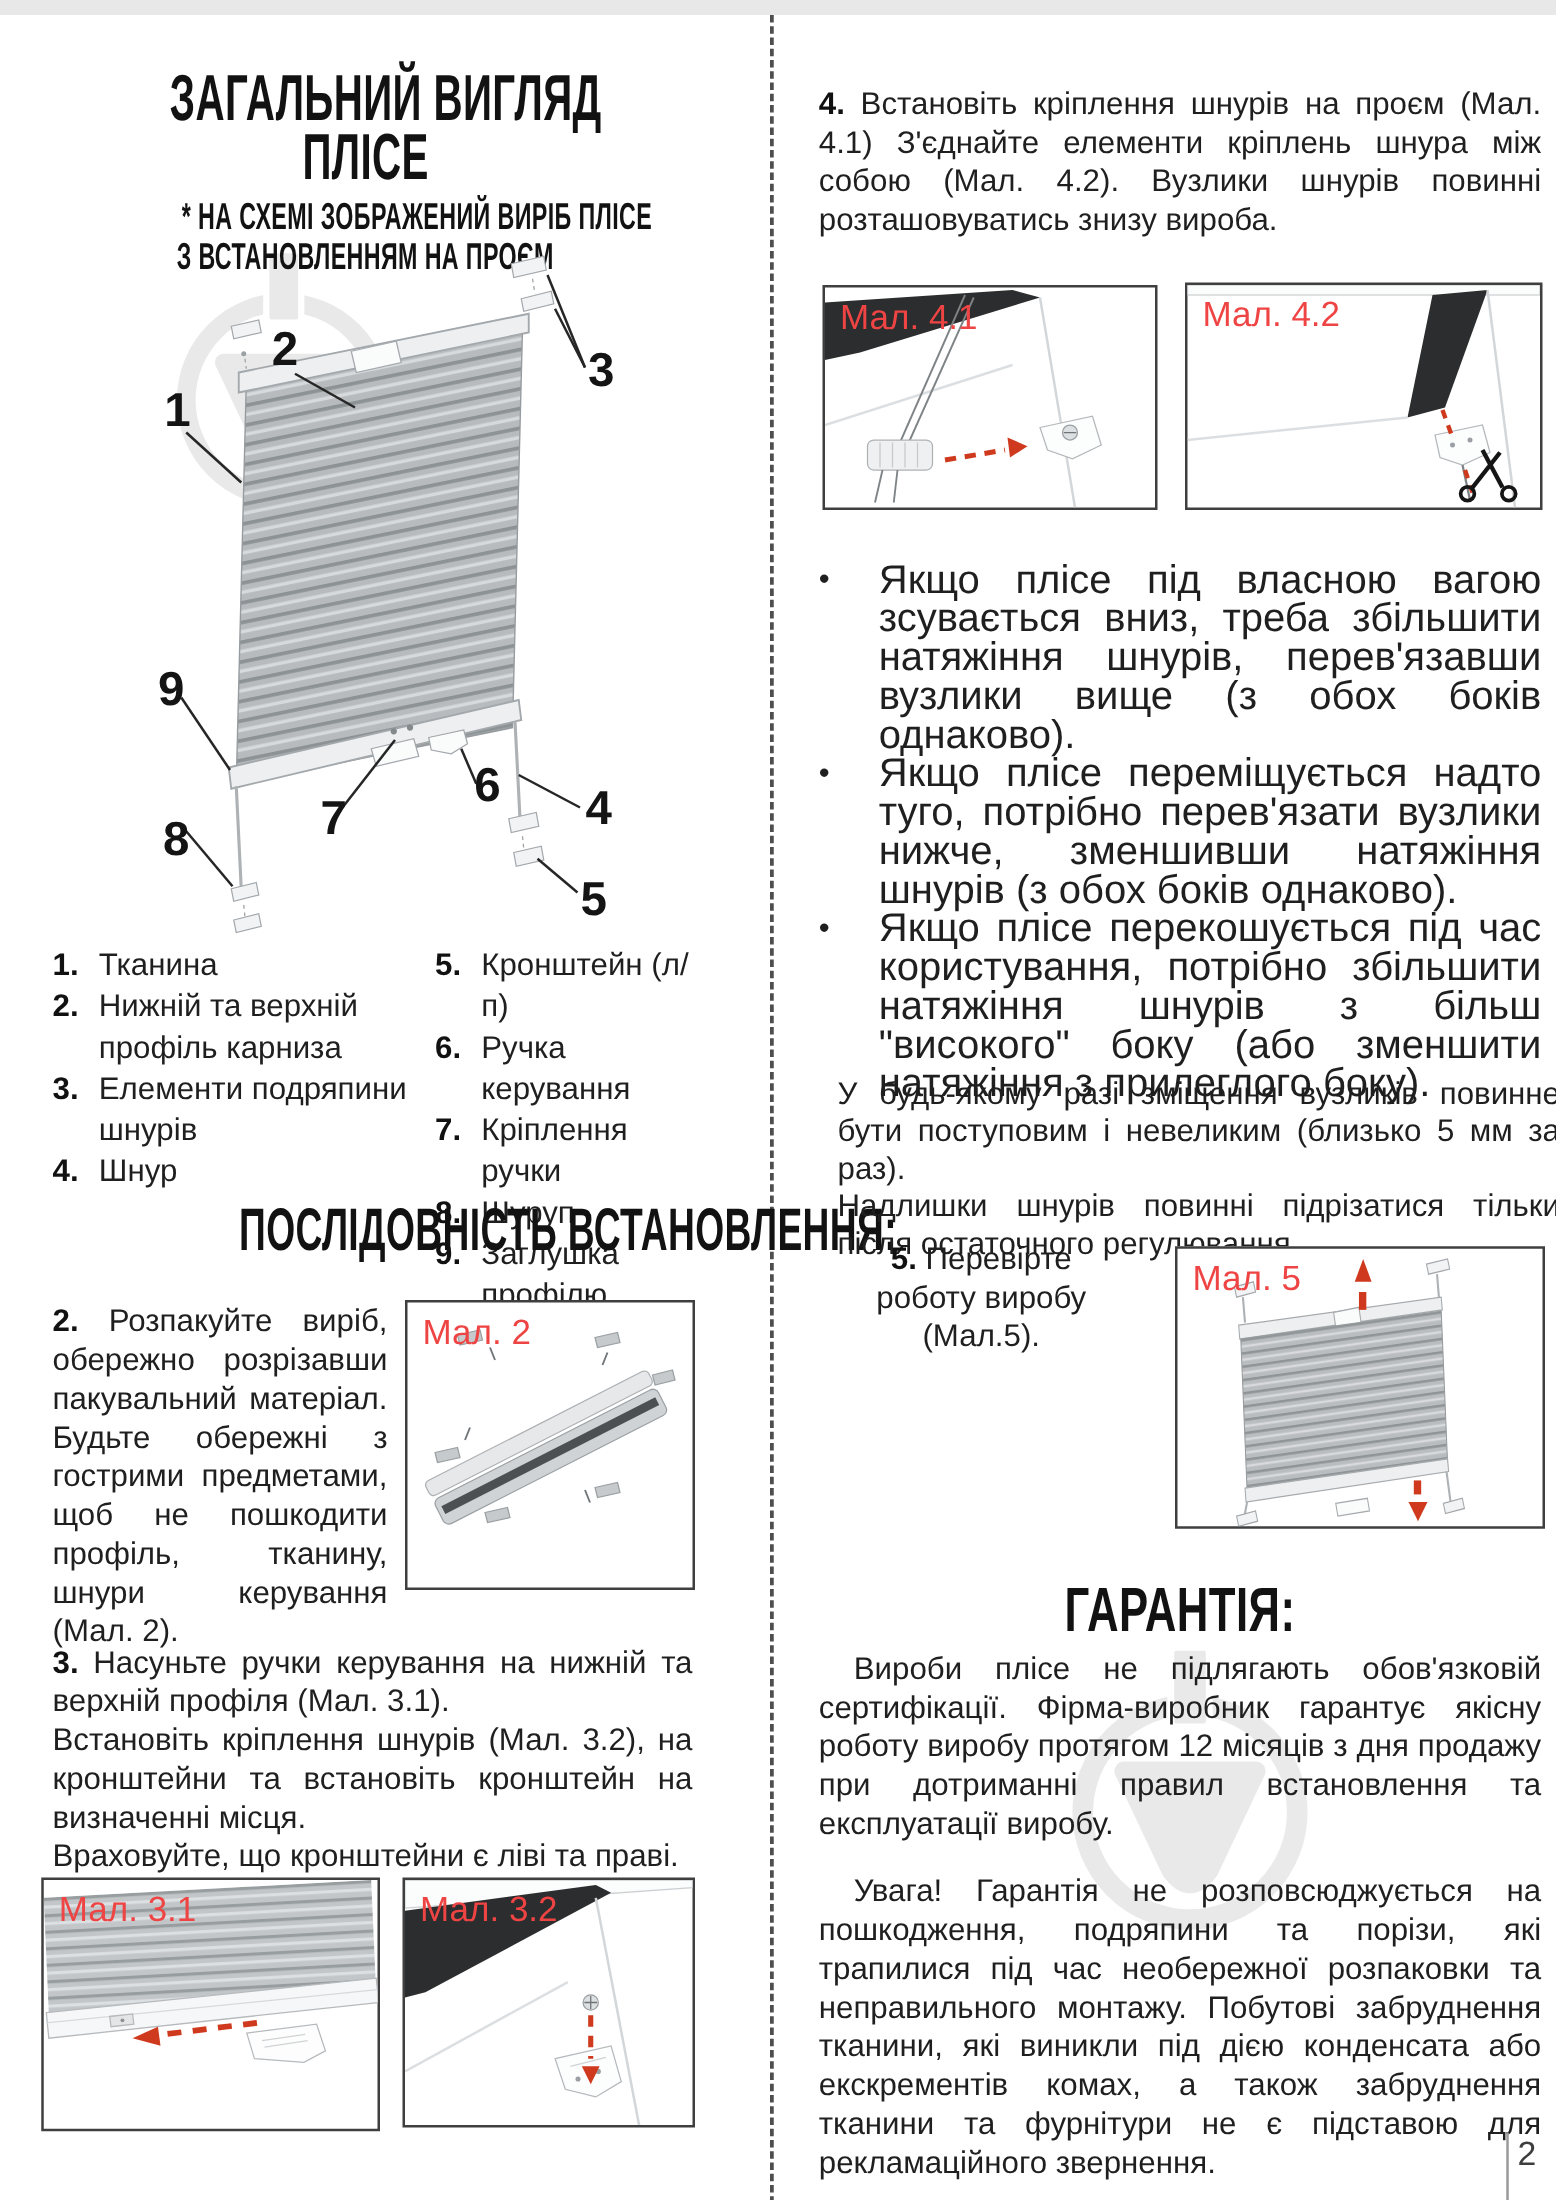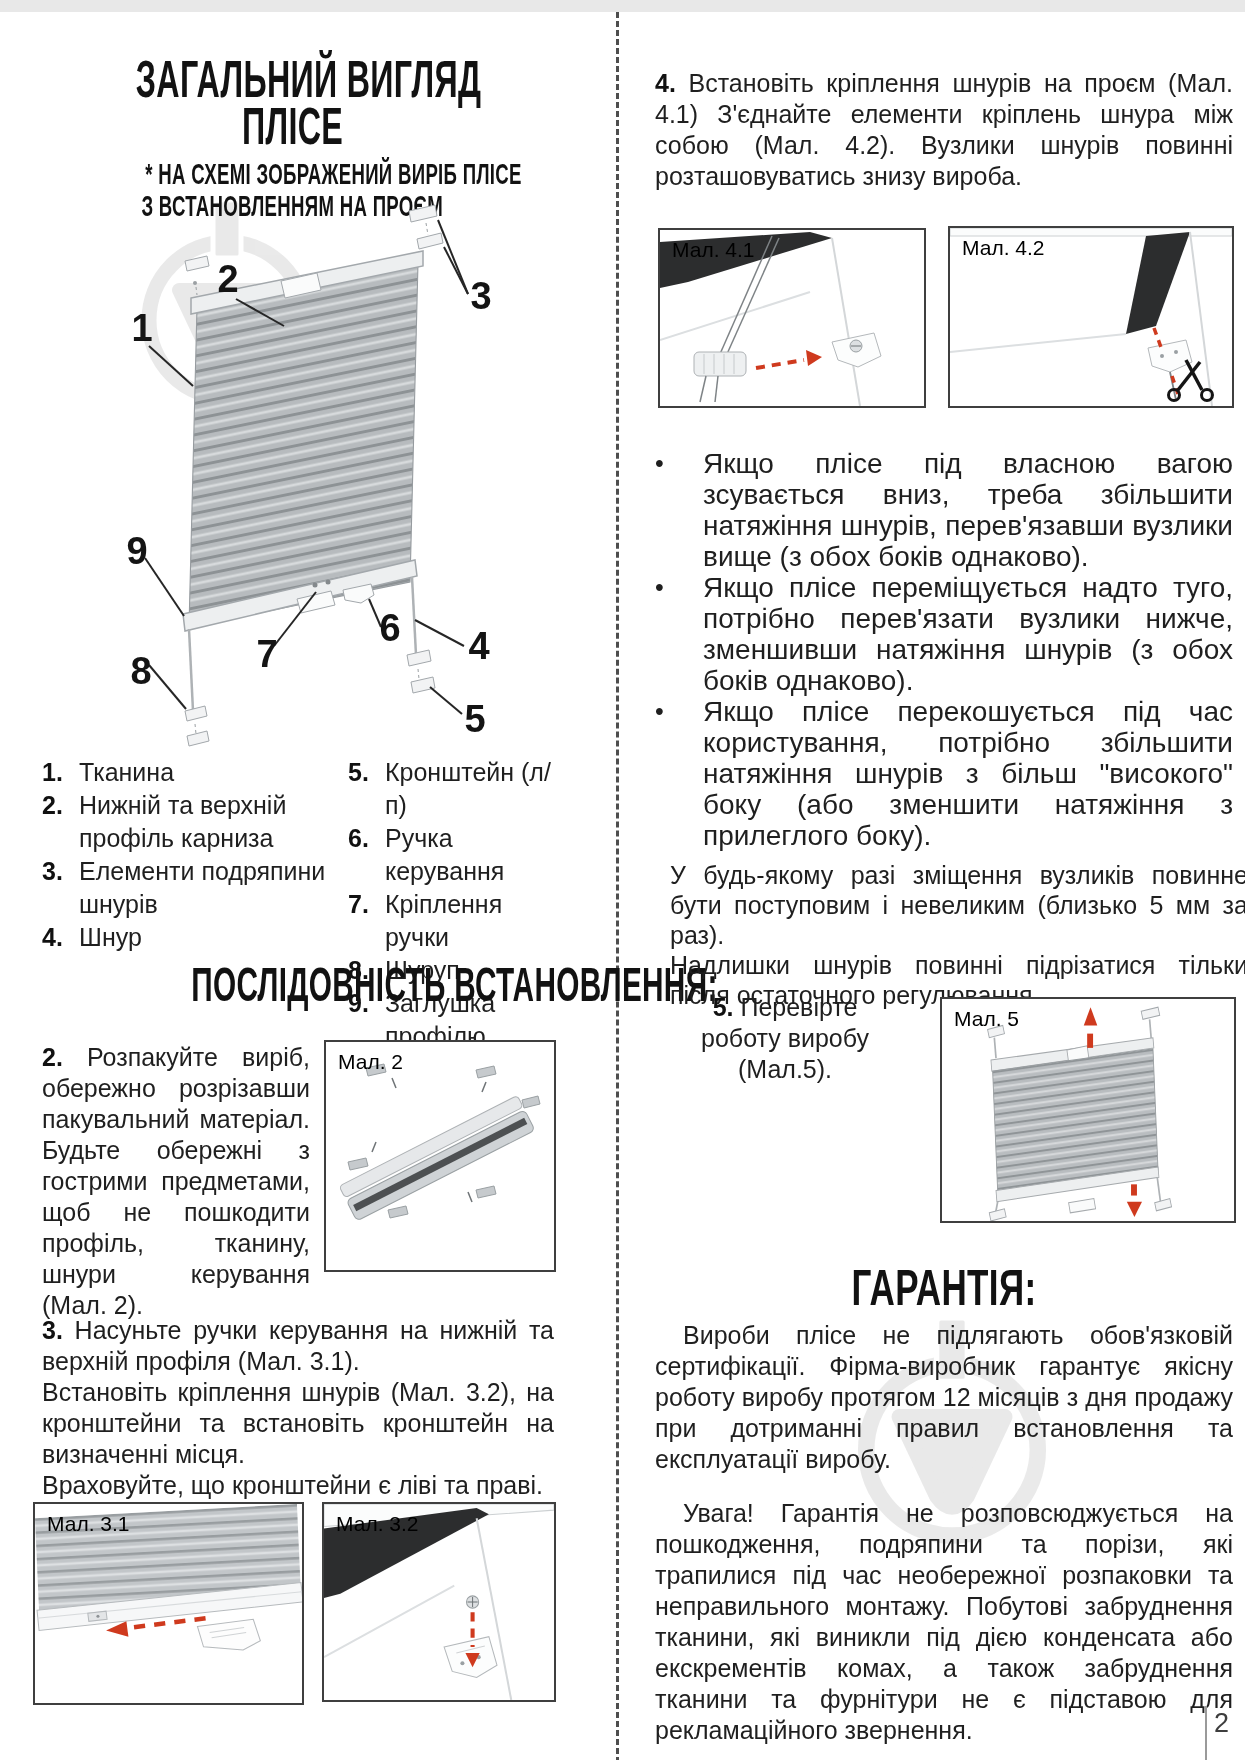--- a/index.html
+++ b/index.html
@@ -20,25 +20,25 @@
   
   .body-txt{font-size:25px;line-height:31px;text-align:justify;z-index:1;}
   .body-txt b{font-weight:bold;color:#111;}
   .leg{z-index:1;}
   .leg-col{position:absolute;top:0;}
   .leg-item{display:flex;font-size:25px;line-height:33px;}
   .leg-num{width:37px;flex:none;font-weight:bold;color:#111;}
   .leg-txt{flex:1;}
   .bullets .b-item{display:flex;}
   .b-marker{width:48px;flex:none;font-size:25px;line-height:31px;}
-  .b-txt{flex:1;font-size:28px;line-height:31px;text-align:justify;}
+  .b-txt{flex:1;font-size:32px;line-height:31px;text-align:justify;}
   .indent{text-indent:28px;}
   .figbox{position:absolute;border:2px solid #3f3f3f;background:#fff;z-index:1;}
   .figbox svg{position:absolute;left:0;top:0;width:100%;height:100%;}
-  .figlab{position:absolute;left:12px;top:8px;font-size:21px;color:#000000;z-index:2;}
+  .figlab{position:absolute;left:12px;top:8px;font-size:28px;color:#ef4444;z-index:2;}
   .pagenum-line{position:absolute;left:1205px;top:1694px;width:2px;height:62px;background:#9a9a9a;z-index:1;}
   .pagenum{position:absolute;left:1214px;top:1696px;font-size:27px;color:#3e3e3e;z-index:1;}
   .wm{position:absolute;z-index:0;}
   .diagram-num{font-weight:bold;font-size:38px;fill:#141414;font-family:"Liberation Sans",sans-serif;}
 </style>
 </head>
 <body>
 
 <div class="page">
 

